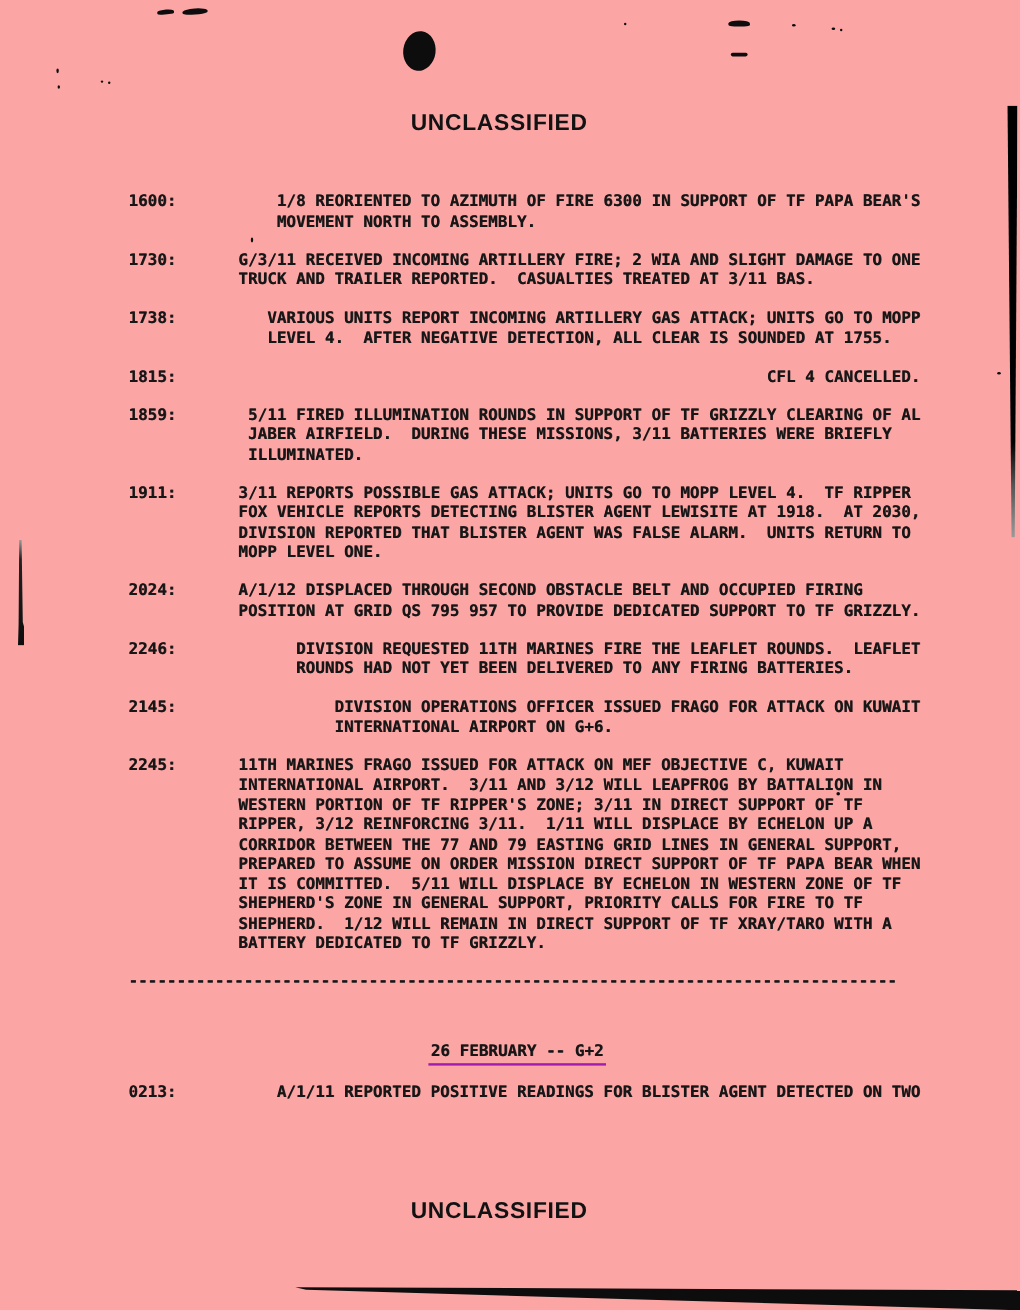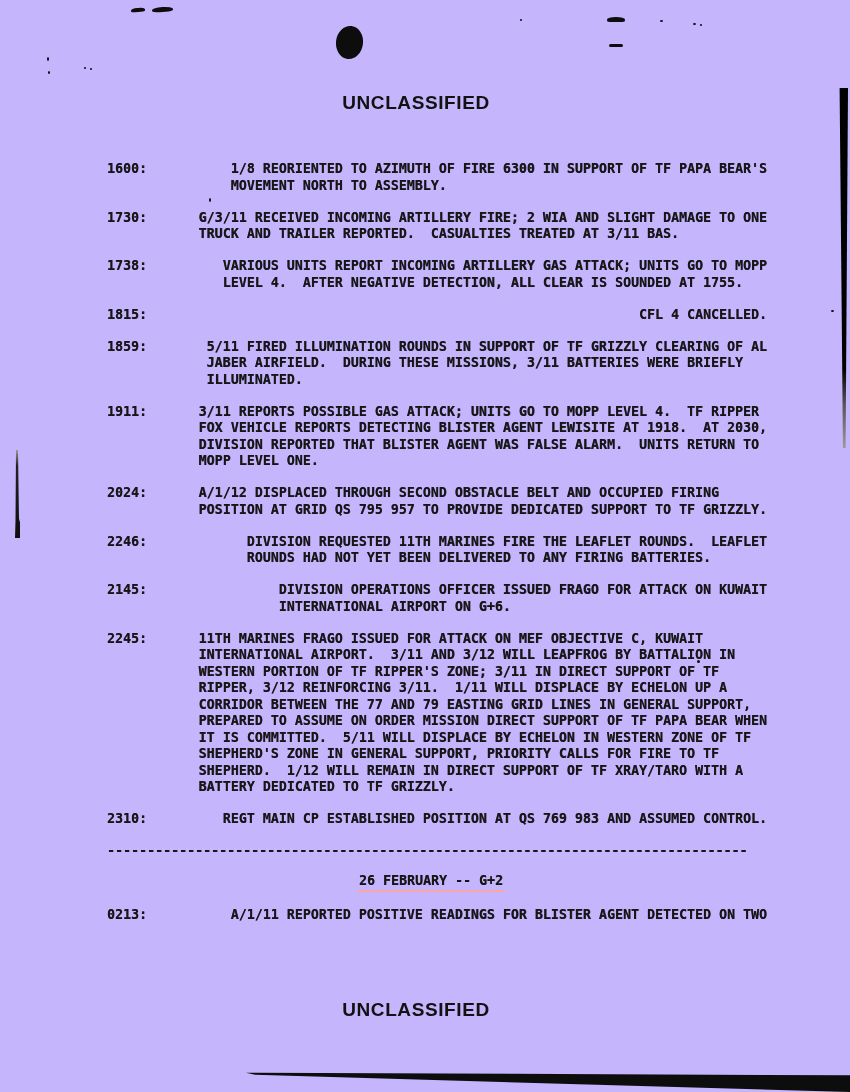--- a/index.html
+++ b/index.html
@@ -1,38 +1,38 @@
 <!DOCTYPE html>
 <html><head>
 <meta charset="utf-8">
 <style>
   html,body{margin:0;padding:0;background:#888;}
   .page{
-    position:relative;width:850px;height:1092px;background:#c4b5fd;
+    position:relative;width:850px;height:1092px;background:#fca5a5;
     overflow:hidden;color:#161616;
     font-family:"DejaVu Sans Mono","Liberation Mono",monospace;
   }
   .classification{
     position:absolute;left:0;width:832px;text-align:center;
     font-family:"Liberation Sans",sans-serif;font-weight:bold;
     font-size:19px;letter-spacing:0.6px;color:#121212;
   }
   .cls-top{top:92px;}
   .cls-bottom{top:999px;}
   .log{
     position:absolute;left:107px;top:161px;width:660px;
     font-size:13.3px;line-height:16.5px;font-weight:bold;
     text-shadow:0.35px 0 0 rgba(22,22,22,0.75);
   }
   .entry{display:flex;margin-bottom:15.5px;justify-content:space-between;}
   .entry-time{width:56px;flex:none;white-space:pre;}
   .entry-text{white-space:pre;}
   .separator{white-space:pre;letter-spacing:0;margin:1px 0 13px 0;overflow:hidden;}
   .section-head-wrap{width:648px;text-align:center;margin-bottom:15px;}
-  .section-head{display:inline-block;border-bottom:2px solid #fca5a5;padding:0 2px 1px 2px;white-space:pre;}
+  .section-head{display:inline-block;border-bottom:2px solid #a21caf;padding:0 2px 1px 2px;white-space:pre;margin-top:28px;}
   
   .mark{position:absolute;background:#0d0d0d;}
   .punch-dot{left:336px;top:26px;width:27px;height:33px;border-radius:50%;transform:rotate(7deg);}
   .tl-dash1{left:131px;top:8px;width:14px;height:4px;border-radius:45% 45% 30% 30%;transform:rotate(-5deg);}
   .tl-dash2{left:152px;top:7px;width:21px;height:5px;border-radius:50% 50% 35% 35%;transform:rotate(-4deg);}
   .tr-dash1{left:607px;top:17px;width:18px;height:5px;border-radius:55% 55% 30% 30%;}
   .tr-dash2{left:609px;top:44px;width:14px;height:3px;border-radius:2px;}
   .right-bar{
     left:836px;top:88px;width:12px;height:360px;
     background:linear-gradient(180deg,#000 0%,#000 78%,#555 88%,#9a9a9a 100%);
@@ -143,24 +143,20 @@
 WESTERN PORTION OF TF RIPPER'S ZONE; 3/11 IN DIRECT SUPPORT OF TF
 RIPPER, 3/12 REINFORCING 3/11.  1/11 WILL DISPLACE BY ECHELON UP A
 CORRIDOR BETWEEN THE 77 AND 79 EASTING GRID LINES IN GENERAL SUPPORT,
 PREPARED TO ASSUME ON ORDER MISSION DIRECT SUPPORT OF TF PAPA BEAR WHEN
 IT IS COMMITTED.  5/11 WILL DISPLACE BY ECHELON IN WESTERN ZONE OF TF
 SHEPHERD'S ZONE IN GENERAL SUPPORT, PRIORITY CALLS FOR FIRE TO TF
 SHEPHERD.  1/12 WILL REMAIN IN DIRECT SUPPORT OF TF XRAY/TARO WITH A
 BATTERY DEDICATED TO TF GRIZZLY.</span>
   </div>
 
-  <div class="entry">
-    <span class="entry-time">2310:</span>
-    <span class="entry-text">REGT MAIN CP ESTABLISHED POSITION AT QS 769 983 AND ASSUMED CONTROL.</span>
-  </div>
 </div>
 
     <div class="separator">--------------------------------------------------------------------------------</div>
 
     <div class="section-head-wrap">
       <span class="section-head">26 FEBRUARY -- G+2</span>
     </div>
 
     <div>
   <div class="entry">

